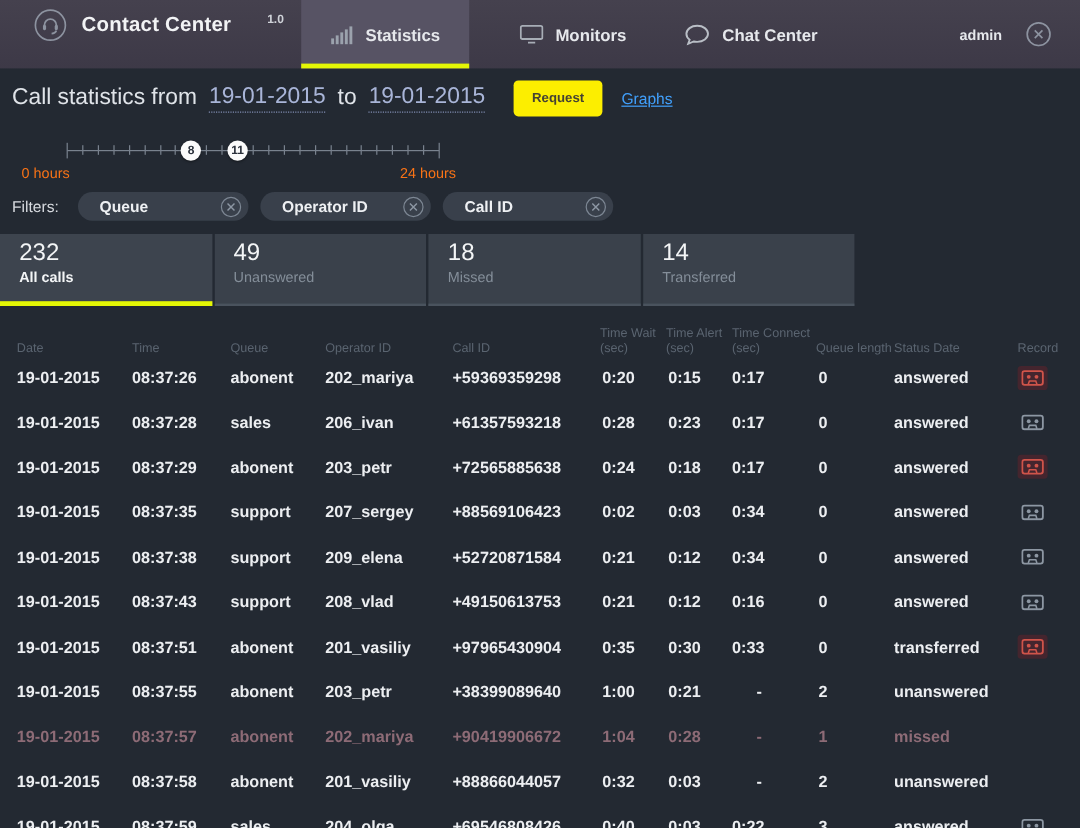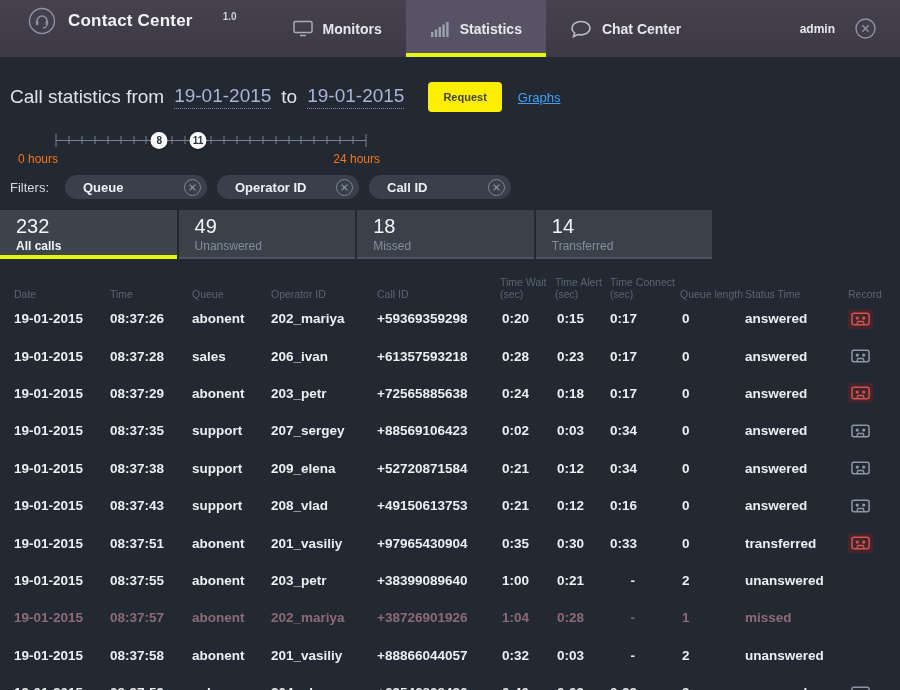--- a/index.html
+++ b/index.html
@@ -26,21 +26,21 @@
     content:""; position:absolute; left:0; right:0; bottom:0; height:4px;
     background: var(--accent);
   }
   .nav-spacer { flex:1; }
   .nav-user { display:flex; align-items:center; gap:20px; padding-right:24px; }
   .nav-user .user-name { font-size:12px; font-weight:bold; color:#e6e8ec; }
   .icon { display:inline-flex; align-items:center; justify-content:center; }
 
   
   .page { padding: 0 0 0 10px; }
-  .stats-header { margin-top:25px; display:flex; align-items:center; font-size:19px; color:#dfe3e8; }
+  .stats-header { margin-top:10px; display:flex; align-items:center; font-size:19px; color:#dfe3e8; }
   .date-link {
     color: var(--date-link); cursor:pointer; margin:0 10px;
     border-bottom:1px dotted rgba(151,165,209,.8); padding-bottom:1px;
   }
   .btn-request {
     margin-left:14px; background: var(--btn-yellow); color:#454233;
     border:none; border-radius:4px; font-family:inherit;
     font-size:11px; font-weight:bold; padding:9px 15px; cursor:pointer;
   }
   .link-graphs { margin-left:16px; font-size:13px; color:var(--link-blue); text-decoration:underline; cursor:pointer; }
@@ -68,21 +68,21 @@
   .chip-label { flex:1; font-size:13px; font-weight:bold; color:#eef0f3; }
   .circle-x {
     width:17px; height:17px; border-radius:50%; border:1px solid #7d8794;
     color:#8d97a4; font-size:11px; line-height:15px; text-align:center; cursor:pointer;
   }
   .circle-x svg, .nav-user svg { display:block; }
 
   
   .cards { margin-top:11px; margin-left:-10px; margin-right:9px; display:grid; grid-template-columns:repeat(5,1fr); gap:2px; }
   .card {
-    height:49px; background:#3a414b; padding:5px 0 0 16px; cursor:pointer;
+    height:60px; background:#3a414b; padding:5px 0 0 16px; cursor:pointer;
     border-bottom:2px solid #4a535e;
   }
   .card .card-value { font-size:20px; color:#f3f5f6; }
   .card .card-label { font-size:12px; color:#848e99; margin-top:1px; }
   .card.active { background:#3d444e; border-bottom:4px solid var(--accent); }
   .card.active .card-label { color:#f3f5f6; font-weight:bold; }
 
   
   .call-table { margin-top:13px; margin-left:-10px; }
   .tr, .thead {
@@ -114,41 +114,41 @@
         <path d="M9 16.5 v-2.5 a5 5 0 0 1 10 0 v2.5" stroke="#8d93a0" stroke-width="1.5" fill="none"></path>
         <rect x="7.8" y="13.8" width="2.6" height="4.4" rx="1.2" fill="#8d93a0"></rect>
         <rect x="17.6" y="13.8" width="2.6" height="4.4" rx="1.2" fill="#8d93a0"></rect>
         <path d="M19 18.5 q-1 2.3 -4 2.5" stroke="#8d93a0" stroke-width="1.4" fill="none"></path>
       </svg>
     </span>
     <span class="brand-title">Contact Center</span>
     <span class="brand-ver">1.0</span>
   </div>
 
-  <div class="nav-tab" style="margin-left:18px;">
-    <span class="icon">
-      <svg width="20" height="17" viewBox="0 0 20 17" fill="none">
-        <rect x="1" y="1.5" width="18" height="11" rx="1.5" stroke="#a7adb6" stroke-width="1.5"></rect>
-        <path d="M7 15.5 h6" stroke="#a7adb6" stroke-width="1.5"></path>
-      </svg>
-    </span>
-    <span class="tab-label">Monitors</span>
-  </div>
-
   <div class="nav-tab active">
     <span class="icon">
       <svg width="20" height="16" viewBox="0 0 20 16" fill="#9ba2ad">
         <rect x="1" y="11" width="2.4" height="5"></rect>
         <rect x="4.8" y="8.5" width="2.4" height="7.5"></rect>
         <rect x="8.6" y="6" width="2.4" height="10"></rect>
         <rect x="12.4" y="3.5" width="2.4" height="12.5"></rect>
         <rect x="16.2" y="1" width="2.4" height="15"></rect>
       </svg>
     </span>
     <span class="tab-label">Statistics</span>
+  </div>
+
+  <div class="nav-tab" style="margin-left:18px;">
+    <span class="icon">
+      <svg width="20" height="17" viewBox="0 0 20 17" fill="none">
+        <rect x="1" y="1.5" width="18" height="11" rx="1.5" stroke="#a7adb6" stroke-width="1.5"></rect>
+        <path d="M7 15.5 h6" stroke="#a7adb6" stroke-width="1.5"></path>
+      </svg>
+    </span>
+    <span class="tab-label">Monitors</span>
   </div>
 
   <div class="nav-tab">
     <span class="icon">
       <svg width="22" height="18" viewBox="0 0 22 18" fill="none">
         <path d="M11 1.5 c5 0 9 2.9 9 6.7 s-4 6.7-9 6.7 c-1 0-2-.1-2.9-.35 L3.5 16.5 l1.2-3.4 C3 11.9 2 10.2 2 8.2 2 4.4 6 1.5 11 1.5 Z" stroke="#b9bec6" stroke-width="1.6" fill="none"></path>
       </svg>
     </span>
     <span class="tab-label">Chat Center</span>
   </div>
@@ -268,21 +268,21 @@
     <div class="thead" id="table-head">
         <div class="th">Date</div>
         <div class="th">Time</div>
         <div class="th">Queue</div>
         <div class="th">Operator ID</div>
         <div class="th">Call ID</div>
         <div class="th">Time Wait<div>(sec)</div></div>
         <div class="th">Time Alert<div>(sec)</div></div>
         <div class="th">Time Connect<div>(sec)</div></div>
         <div class="th">Queue length</div>
-        <div class="th">Status Time</div>
+        <div class="th">Status Date</div>
         <div class="th">Record</div>
       </div>
     <div id="table-body">
         <div class="tr">
           <div class="td">19-01-2015</div>
           <div class="td">08:37:26</div>
           <div class="td">abonent</div>
           <div class="td">202_mariya</div>
           <div class="td">+59369359298</div>
           <div class="td c-wait">0:20</div>
@@ -430,21 +430,21 @@
           <div class="td c-conn">-</div>
           <div class="td c-qlen">2</div>
           <div class="td">unanswered</div>
           <div class="td"></div>
         </div>
         <div class="tr missed">
           <div class="td">19-01-2015</div>
           <div class="td">08:37:57</div>
           <div class="td">abonent</div>
           <div class="td">202_mariya</div>
-          <div class="td">+38726901926</div>
+          <div class="td">+90419906672</div>
           <div class="td c-wait">1:04</div>
           <div class="td c-alert">0:28</div>
           <div class="td c-conn">-</div>
           <div class="td c-qlen">1</div>
           <div class="td">missed</div>
           <div class="td"></div>
         </div>
         <div class="tr">
           <div class="td">19-01-2015</div>
           <div class="td">08:37:58</div>

